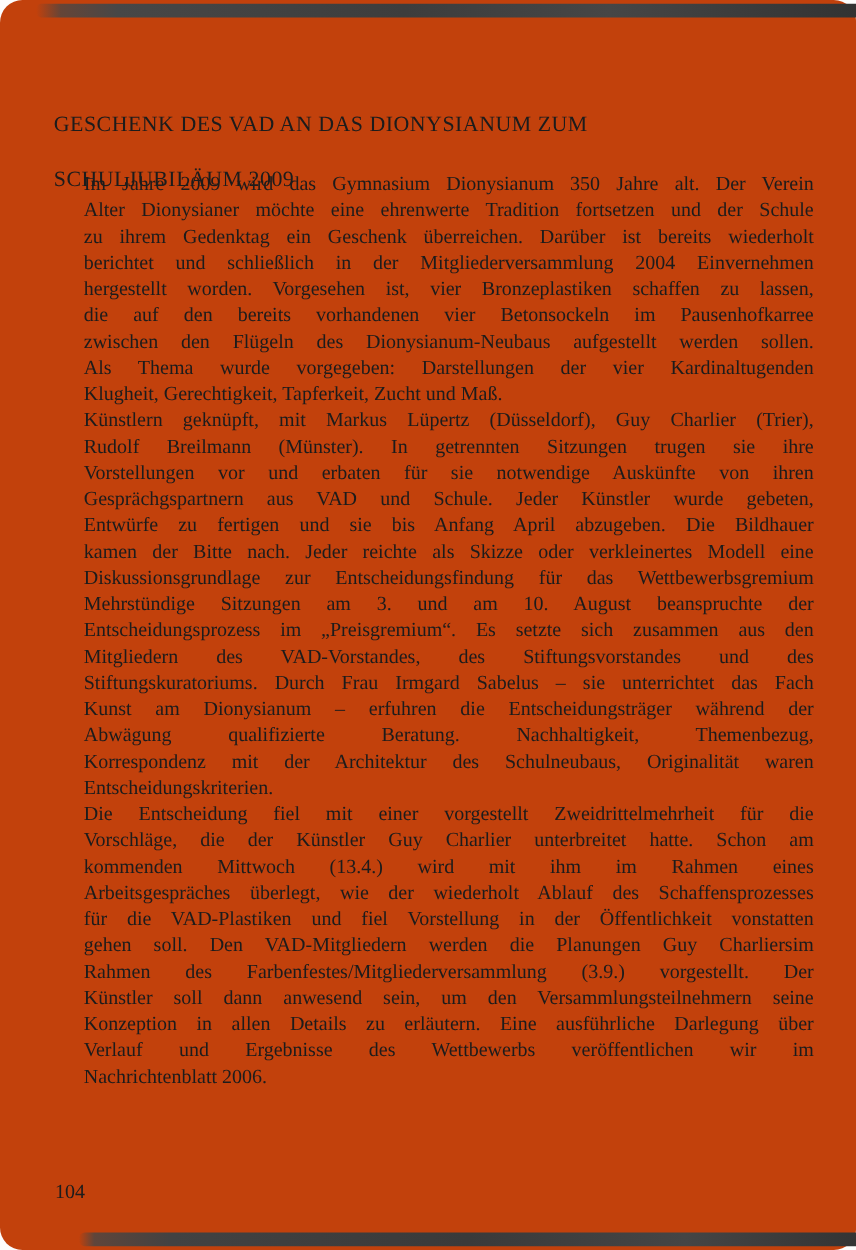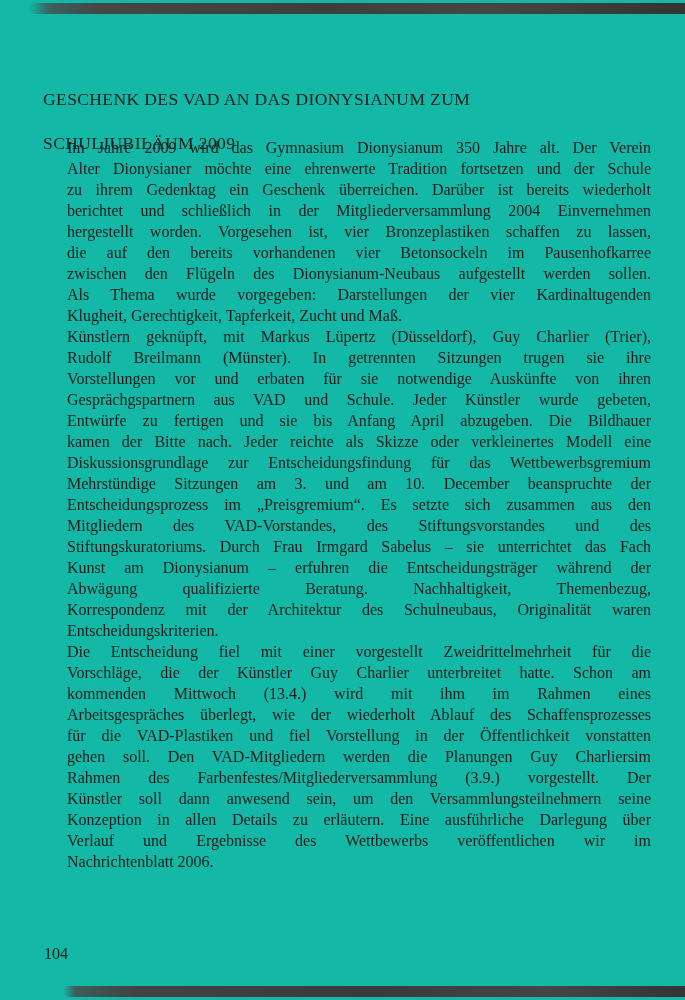--- a/index.html
+++ b/index.html
@@ -4,21 +4,21 @@
 <style>
   html, body { margin: 0; padding: 0; }
   body {
     width: 685px; height: 1000px;
     background: #fdfdfd;
     position: relative;
     overflow: hidden;
     font-family: "Liberation Serif", "DejaVu Serif", serif;
     color: #1c1c1c;
   }
-  .page { position: absolute; inset: 0; background: #14b8a6; }
+  .page { position: absolute; inset: 0; background: #c2410c; border-radius: 18px; }
 
   
   .scan-bar-top {
     position: absolute; left: 29px; top: 3px; width: 656px; height: 11px;
     background: linear-gradient(90deg, rgba(70,70,70,0) 0%, rgba(70,70,70,.75) 3%,
                 #474747 10%, #3d3d3d 45%, #464646 70%, #333 100%);
     border-radius: 4px 0 0 4px;
   }
   .scan-bar-bottom {
     position: absolute; left: 63px; top: 986px; width: 622px; height: 11px;
@@ -79,21 +79,21 @@
       <div class="para">
         <div class="line">Künstlern geknüpft, mit Markus Lüpertz (Düsseldorf), Guy Charlier (Trier),</div>
         <div class="line">Rudolf Breilmann (Münster). In getrennten Sitzungen trugen sie ihre</div>
         <div class="line">Vorstellungen vor und erbaten für sie notwendige Auskünfte von ihren</div>
         <div class="line">Gesprächgspartnern aus VAD und Schule. Jeder Künstler wurde gebeten,</div>
         <div class="line">Entwürfe zu fertigen und sie bis Anfang April abzugeben. Die Bildhauer</div>
         <div class="line">kamen der Bitte nach. Jeder reichte als Skizze oder verkleinertes Modell eine</div>
         <div class="line">Diskussionsgrundlage zur Entscheidungsfindung für das Wettbewerbsgremium</div>
       </div>
       <div class="para">
-        <div class="line">Mehrstündige Sitzungen am 3. und am 10. December beanspruchte der</div>
+        <div class="line">Mehrstündige Sitzungen am 3. und am 10. August beanspruchte der</div>
         <div class="line">Entscheidungsprozess im „Preisgremium“. Es setzte sich zusammen aus den</div>
         <div class="line">Mitgliedern des VAD-Vorstandes, des Stiftungsvorstandes und des</div>
         <div class="line">Stiftungskuratoriums. Durch Frau Irmgard Sabelus – sie unterrichtet das Fach</div>
         <div class="line">Kunst am Dionysianum – erfuhren die Entscheidungsträger während der</div>
         <div class="line">Abwägung qualifizierte Beratung. Nachhaltigkeit, Themenbezug,</div>
         <div class="line">Korrespondenz mit der Architektur des Schulneubaus, Originalität waren</div>
         <div class="line last">Entscheidungskriterien.</div>
       </div>
       <div class="para">
         <div class="line">Die Entscheidung fiel mit einer vorgestellt Zweidrittelmehrheit für die</div>

